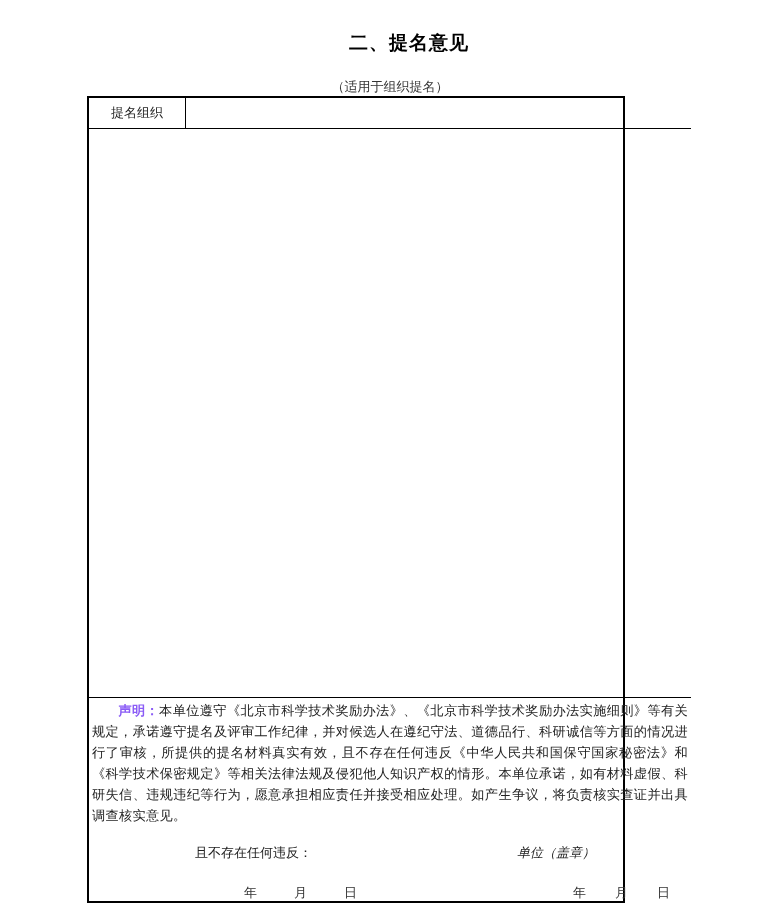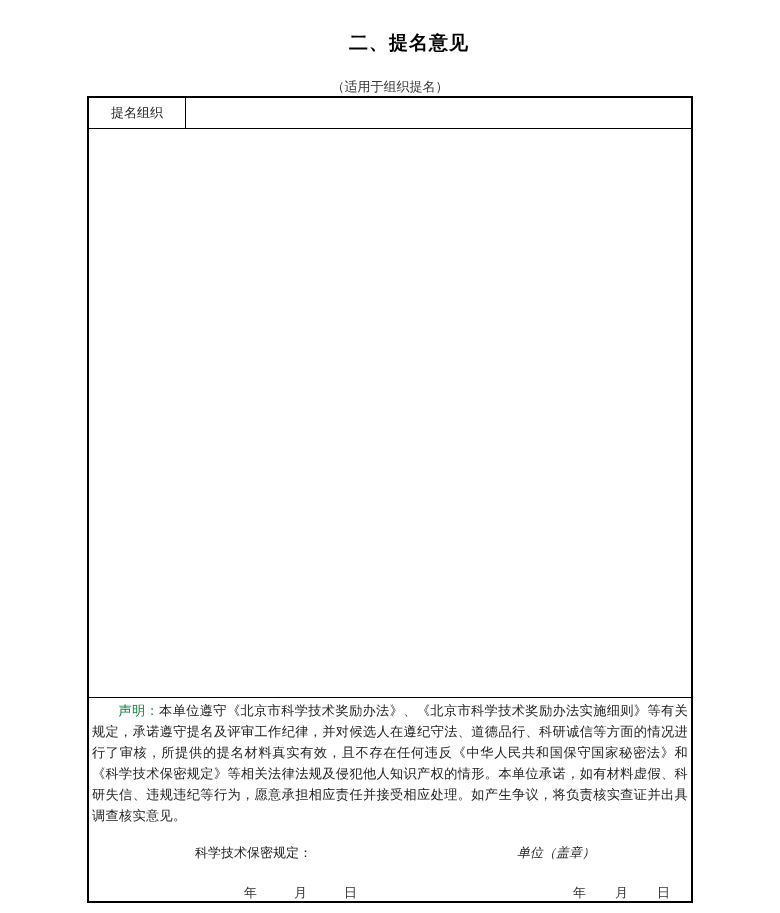--- a/index.html
+++ b/index.html
@@ -34,21 +34,21 @@
     left: 0;
     width: 780px;
     text-align: center;
     font-size: 13px;
     color: #333;
   }
   .form-table {
     position: absolute;
     left: 87px;
     top: 96px;
-    width: 606px;
+    width: 538px;
     height: 807px;
     box-sizing: border-box;
     border: 2px solid #000;
   }
   .row-org {
     position: absolute;
     left: 0;
     top: 0;
     width: 602px;
     height: 31px;
@@ -113,22 +113,22 @@
     width: 596px;
     font-size: 13.2px;
     line-height: 21px;
     text-align: justify;
     text-indent: 2em;
     color: #222;
     letter-spacing: 0.3px;
   }
   .declaration-text .lead {
     font-family: "DejaVu Sans", "Liberation Sans", sans-serif;
-    font-weight: normal;
-    color: #15803d;
+    font-weight: bold;
+    color: #8b5cf6;
   }
   .sig-label {
     position: absolute;
     top: 146px;
     font-size: 13px;
     color: #222;
   }
   .date-group {
     position: absolute;
     top: 186px;
@@ -151,21 +151,21 @@
   <div class="row-org">
     <div class="org-label">提名组织</div>
     <input class="org-value" type="text" value="" style="">
   </div>
 
   <textarea class="opinion-area" style=""></textarea>
 
   <div class="declaration-block">
     <div class="declaration-text"><span class="lead">声明：</span><span>本单位遵守《北京市科学技术奖励办法》、《北京市科学技术奖励办法实施细则》等有关规定，承诺遵守提名及评审工作纪律，并对候选人在遵纪守法、道德品行、科研诚信等方面的情况进行了审核，所提供的提名材料真实有效，且不存在任何违反《中华人民共和国保守国家秘密法》和《科学技术保密规定》等相关法律法规及侵犯他人知识产权的情形。本单位承诺，如有材料虚假、科研失信、违规违纪等行为，愿意承担相应责任并接受相应处理。如产生争议，将负责核实查证并出具调查核实意见。</span></div>
 
-    <div class="sig-label" style="left:106px;">科学技术保密规定：</div>
+    <div class="sig-label" style="left:106px;">且不存在任何违反：</div>
     <div class="sig-label" style="left:428px;font-style:italic;">单位（盖章）</div>
 
     <div class="date-group" style="left:155px;">
       <span style="left:0;">年</span>
       <span style="left:50px;">月</span>
       <span style="left:100px;">日</span>
     </div>
 
     <div class="date-group" style="left:484px;">
       <span style="left:0;">年</span>

